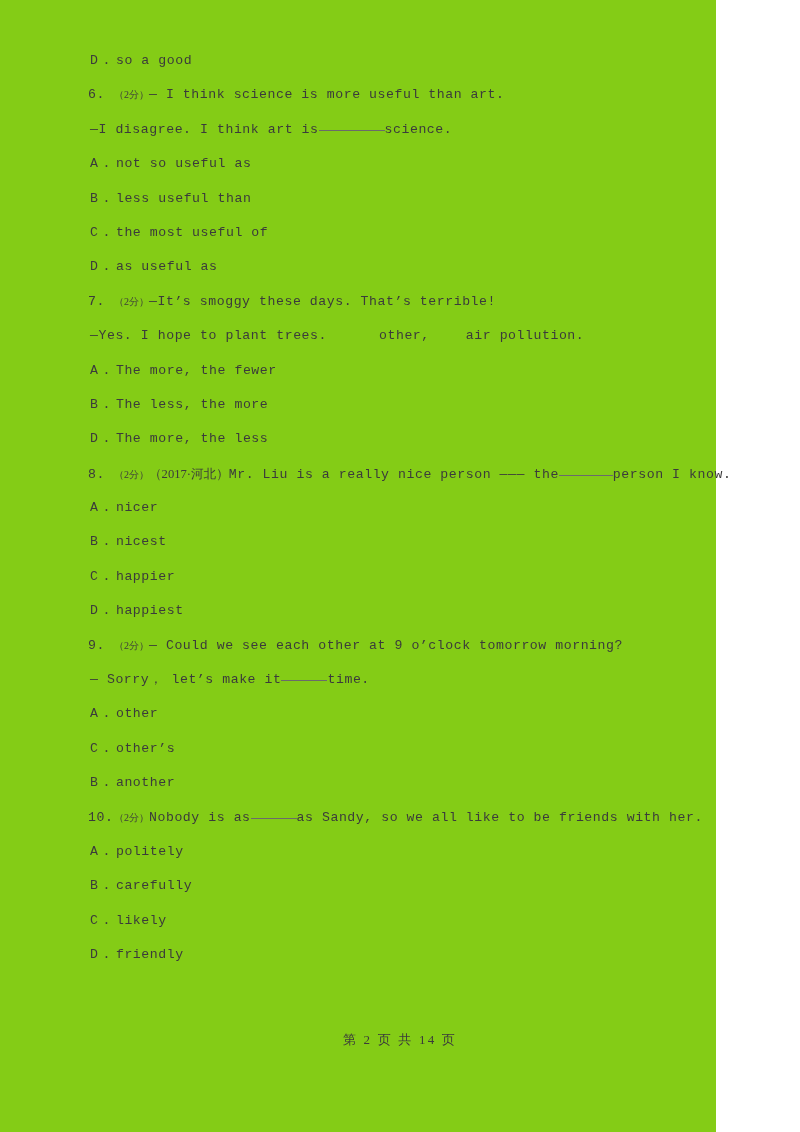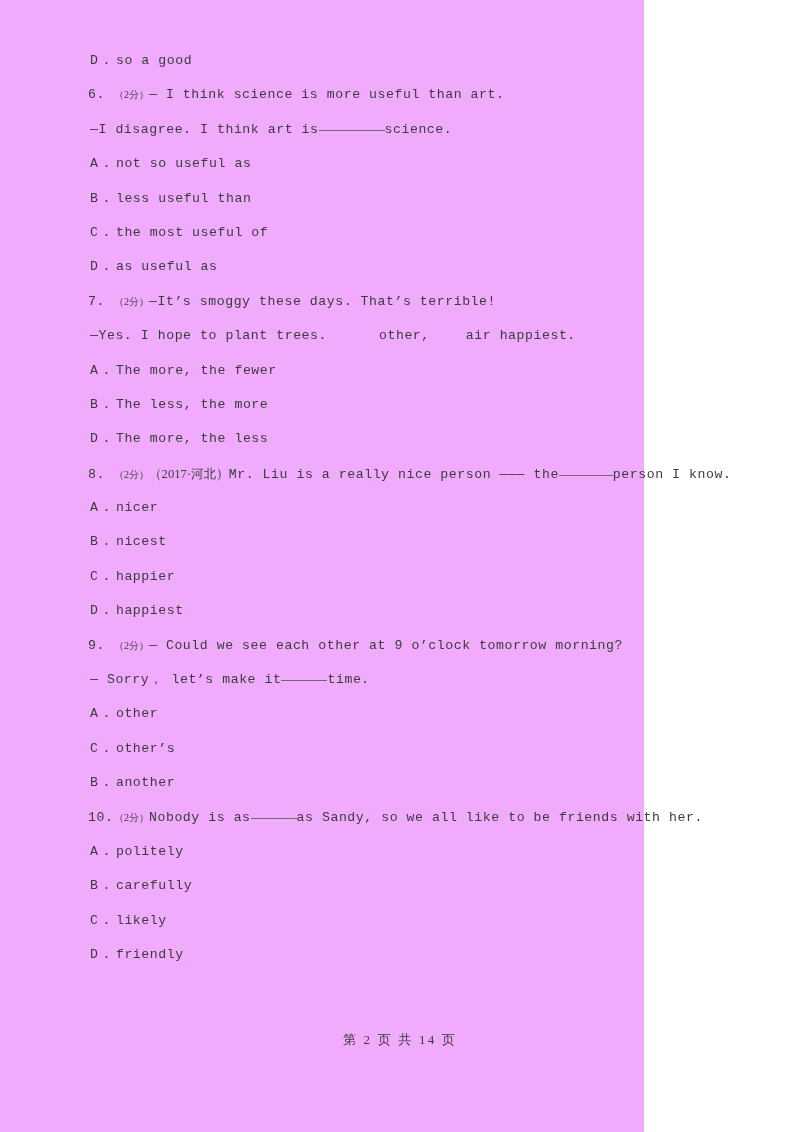--- a/index.html
+++ b/index.html
@@ -11,23 +11,23 @@
     width: 800px;
     height: 1132px;
     position: relative;
     font-family: "Liberation Serif", "DejaVu Serif", serif;
     color: #3b3b3b;
     overflow: hidden;
   }
   .page {
     position: absolute;
     left: 0; top: 0;
-    width: 644px;
+    width: 716px;
     height: 1132px;
-    background: #f0abfc;
+    background: #84cc16;
   }
   .content {
     position: absolute;
     left: 88px;
     top: 44px;
     width: 630px;
   }
 
   
   .line {
@@ -137,21 +137,21 @@
       <span class="optlabel">C</span><span class="optsep">.</span><span class="opttext">the most useful of</span>
     </div>
     <div class="line opt">
       <span class="optlabel">D</span><span class="optsep">.</span><span class="opttext">as useful as</span>
     </div>
 
     <div class="line q">
       <span class="qnum">7.</span><span class="qmark">（2分）</span><span class="qbody">—It’s smoggy these days. That’s terrible!</span>
     </div>
     <div class="line cont">
-      <span>—Yes. I hope to plant trees.</span><span class="gap g1"></span><span>other,</span><span class="gap g2"></span><span>air happiest.</span>
+      <span>—Yes. I hope to plant trees.</span><span class="gap g1"></span><span>other,</span><span class="gap g2"></span><span>air pollution.</span>
     </div>
     <div class="line opt">
       <span class="optlabel">A</span><span class="optsep">.</span><span class="opttext">The more, the fewer</span>
     </div>
     <div class="line opt">
       <span class="optlabel">B</span><span class="optsep">.</span><span class="opttext">The less, the more</span>
     </div>
     <div class="line opt">
       <span class="optlabel">D</span><span class="optsep">.</span><span class="opttext">The more, the less</span>
     </div>

